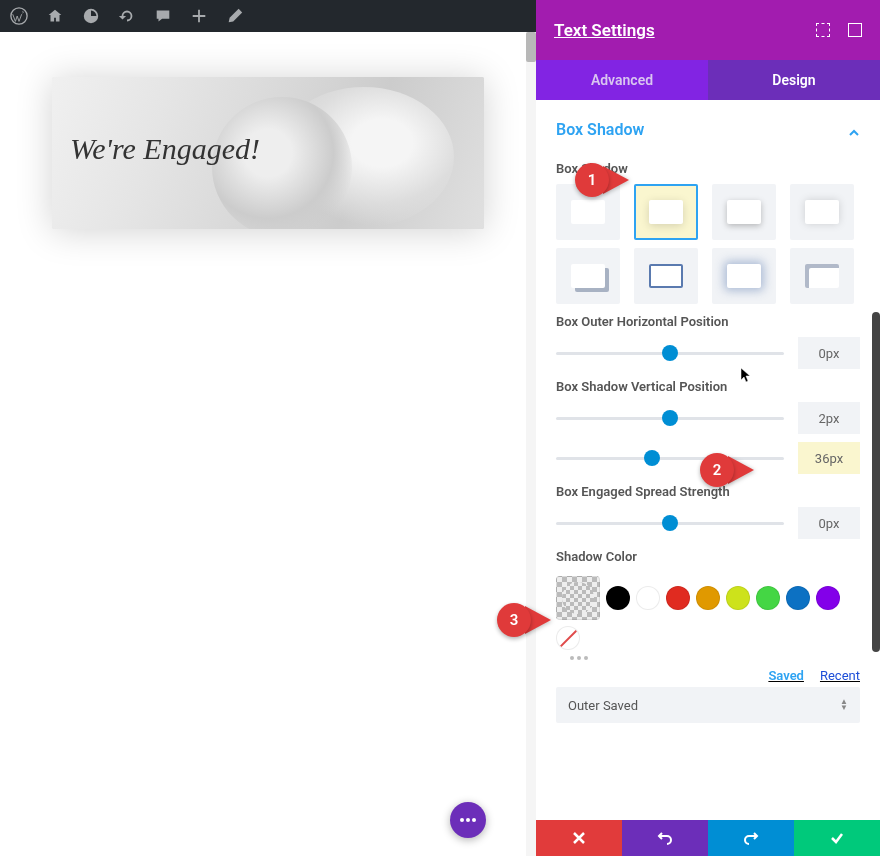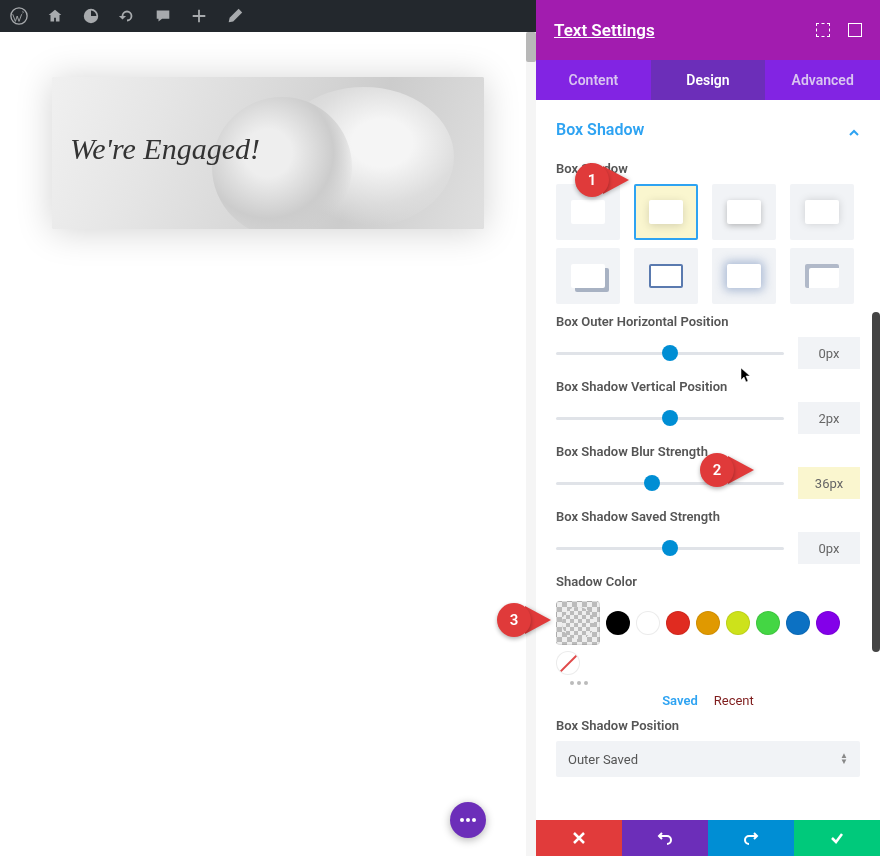--- a/index.html
+++ b/index.html
@@ -73,23 +73,23 @@
 .swatch { width: 24px; height: 24px; border-radius: 50%; cursor: pointer; border: 1px solid rgba(0,0,0,0.08); }
 .swatch.custom { width: 38px; height: 38px; border-radius: 50%; background: repeating-conic-gradient(#bbb 0 25%, #eee 0 50%) 0 0/10px 10px; display: flex; align-items: center; justify-content: center; position: relative; }
 .swatch.custom.sel-wrap { padding: 4px; background-color: #faf6cf; border-radius: 4px; width: 44px; height: 44px; }
 .swatch.custom .inner { width: 32px; height: 32px; border-radius: 50%; background: repeating-conic-gradient(#bbb 0 25%, #eee 0 50%) 0 0/8px 8px; }
 .swatch.striped { background: #fff; position: relative; overflow: hidden; }
 .swatch.striped::after { content:""; position:absolute; left:-3px; top:10px; width:30px; height:2px; background:#e04a4a; transform: rotate(-45deg); }
 
 .dots3 { display: flex; gap: 3px; margin: 6px 0 0 14px; cursor: pointer; }
 .dots3 span { width: 4px; height: 4px; background: #bbb; border-radius: 50%; }
 
-.saved-row { display: flex; justify-content: center; gap: 16px; margin: 8px 0 4px; font-size: 13px; }
+.saved-row { display: flex; justify-content: flex-end; gap: 16px; margin: 8px 0 4px; font-size: 13px; text-decoration: underline; }
 .saved-row .saved { color: #2ea3f2; font-weight: 600; cursor: pointer; }
-.saved-row .recent { color: #7f1d1d; cursor: pointer; }
+.saved-row .recent { color: #1d4ed8; cursor: pointer; }
 
 .select { width: 100%; height: 36px; background: #f1f3f6; border: none; display: flex; align-items: center; justify-content: space-between; padding: 0 12px; font-size: 13px; color: #555; margin-bottom: 18px; cursor: pointer; border-radius: 2px; }
 .select .arrows { display: flex; flex-direction: column; font-size: 8px; color: #888; line-height: 6px; }
 
 .collapsed-section { border-top: 1px solid #eee; padding: 16px 20px; display: flex; justify-content: space-between; align-items: center; cursor: pointer; }
 .collapsed-section h3 { color: #777; font-size: 15px; font-weight: 600; }
 .collapsed-section .chev-d svg { fill: #888; }
 
 .panel-scroll { position: absolute; right: 0; top: 212px; width: 8px; height: 340px; background: #444; border-radius: 4px; }
 
@@ -173,23 +173,22 @@
 
 <div class="panel">
   <div class="panel-header">
     <h1>Text Settings</h1>
     <div class="hdr-icons">
       <div class="ico-btn a"></div>
       <div class="ico-btn"></div>
     </div>
   </div>
   <div class="tabs">
-    <div class="tab">Content</div>
+    <div class="tab">Advanced</div>
     <div class="tab active">Design</div>
-    <div class="tab">Advanced</div>
   </div>
 
   <div class="panel-body">
     <div class="panel-body-inner">
     <div class="section-hdr">
       <h2>Box Shadow</h2>
       <div class="chev"><svg viewBox="0 0 12 12">
               <path d="M2 8l4-4 4 4" stroke="#2ea3f2" stroke-width="2" fill="none"></path>
             </svg></div>
     </div>
@@ -233,30 +232,29 @@
 
     <div class="lbl">Box Shadow Vertical Position</div>
     <div class="slider-row">
       <div class="slider">
             <div class="slider-track"></div>
             <div class="slider-thumb" style="left:calc(50% - 8px)"></div>
           </div>
       <div class="val-box">2px</div>
     </div>
 
-    <div class="lbl">Box Shadow Blur Strength</div>
     <div class="slider-row">
       <div class="slider">
             <div class="slider-track"></div>
             <div class="slider-thumb" style="left:calc(42% - 8px)"></div>
           </div>
       <div class="val-box hl">36px</div>
     </div>
 
-    <div class="lbl">Box Shadow Saved Strength</div>
+    <div class="lbl">Box Engaged Spread Strength</div>
     <div class="slider-row">
       <div class="slider">
             <div class="slider-track"></div>
             <div class="slider-thumb" style="left:calc(50% - 8px)"></div>
           </div>
       <div class="val-box">0px</div>
     </div>
 
     <div class="lbl">Shadow Color</div>
     <div class="color-row">
@@ -276,21 +274,20 @@
     <div class="dots3">
           <span></span>
           <span></span>
           <span></span>
         </div>
     <div class="saved-row">
       <span class="saved">Saved</span>
       <span class="recent">Recent</span>
     </div>
 
-    <div class="lbl">Box Shadow Position</div>
     <div class="select">
       <span>Outer Saved</span>
       <span class="arrows">▲<br>▼</span>
     </div>
     </div>
 
 
     <div class="panel-scroll"></div>
   </div>
 

